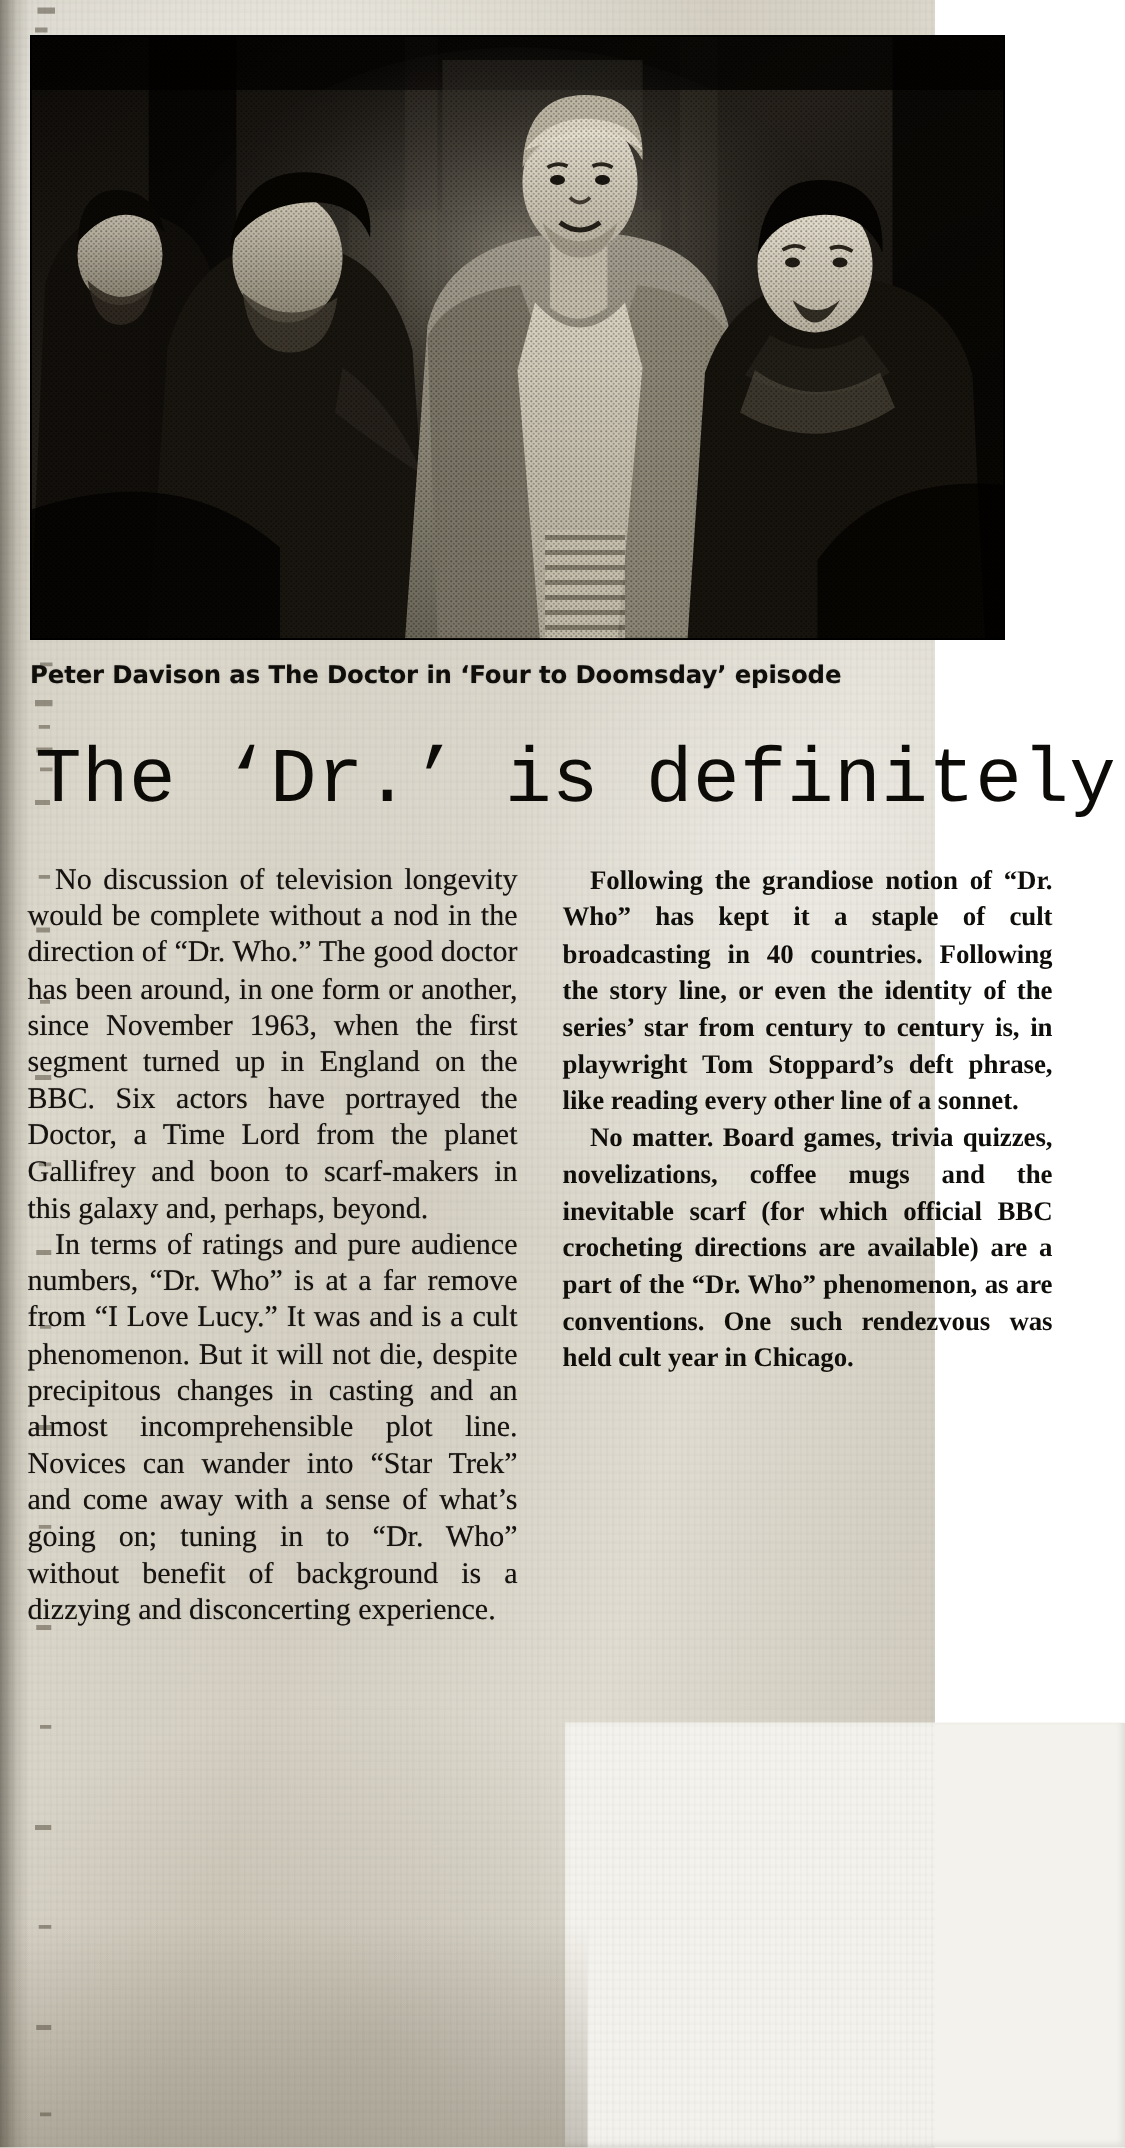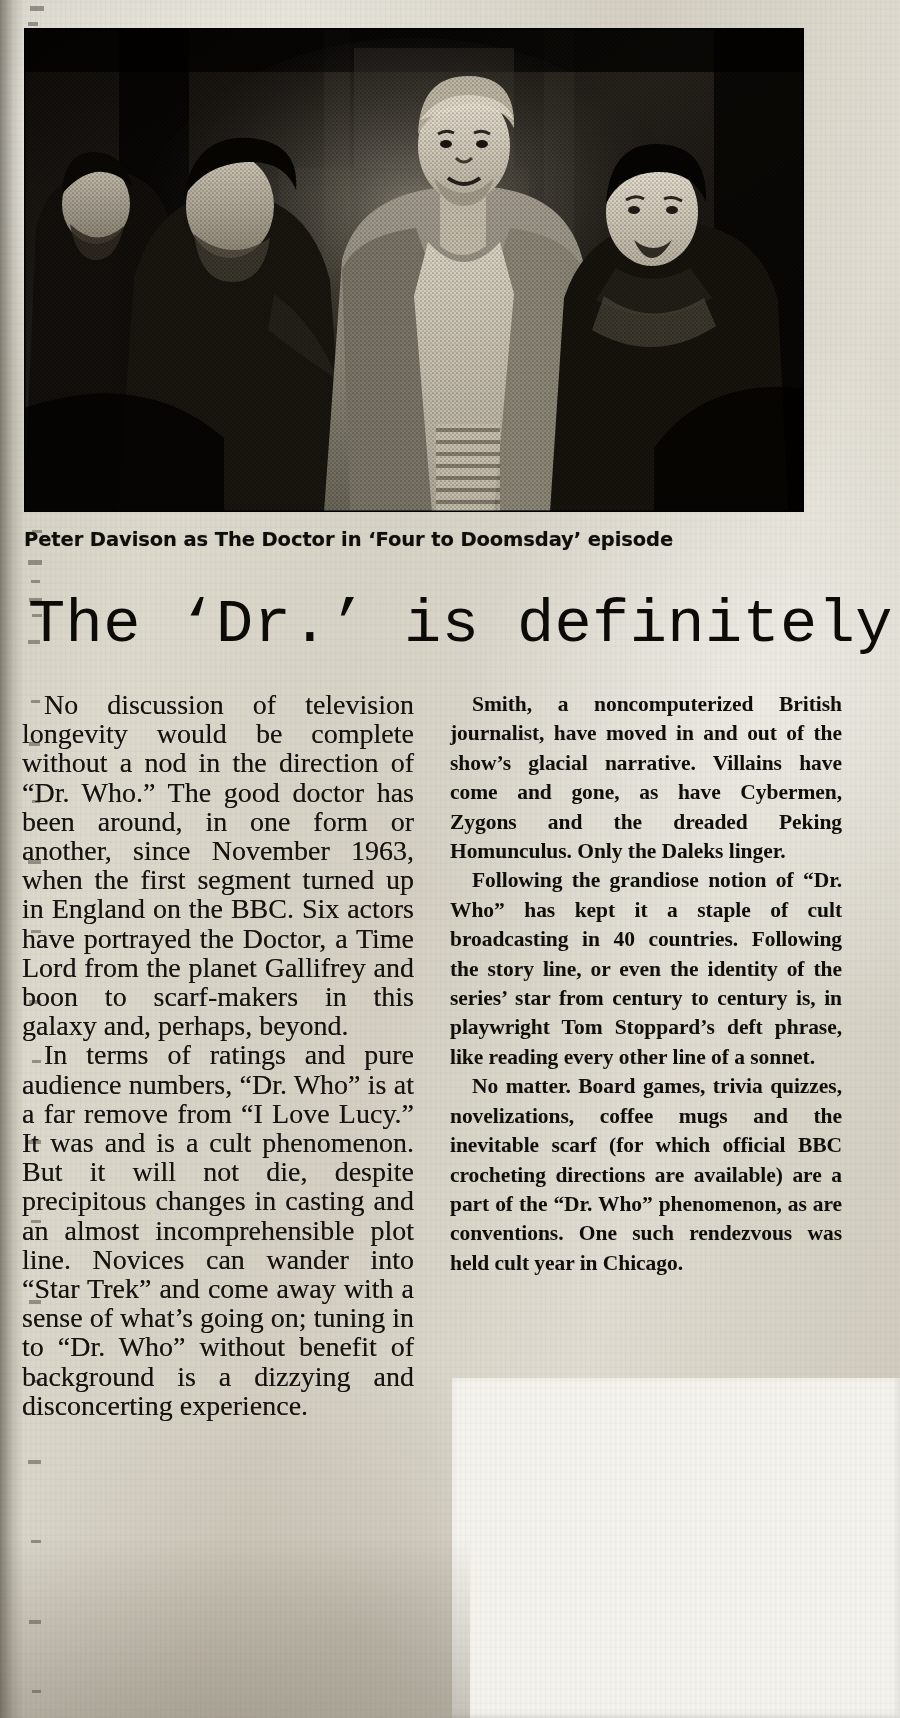--- a/index.html
+++ b/index.html
@@ -11,21 +11,21 @@
     width: 900px;
     height: 1718px;
     overflow: hidden;
     font-family: "Liberation Serif", serif;
     color: #17140f;
   }
 
   
   #page {
     position: relative;
-    width: 900px;
+    width: 748px;
     height: 1718px;
     background-color: #d8d4c8;
     background-image:
       radial-gradient(ellipse 700px 420px at 18% 8%, rgba(255,255,255,0.55), rgba(255,255,255,0) 70%),
       radial-gradient(ellipse 600px 500px at 85% 40%, rgba(255,255,255,0.42), rgba(255,255,255,0) 70%),
       radial-gradient(ellipse 520px 380px at 40% 95%, rgba(120,110,90,0.20), rgba(0,0,0,0) 72%),
       radial-gradient(ellipse 380px 300px at 95% 95%, rgba(255,255,255,0.40), rgba(255,255,255,0) 70%),
       linear-gradient(105deg, #cfcabd 0%, #ddd9cd 22%, #d4cfc2 48%, #e0dcd1 70%, #cbc6b8 100%);
     box-sizing: border-box;
   }
@@ -109,21 +109,21 @@
     width: 860px;
     display: flex;
     gap: 36px;
   }
   .col {
     width: 392px;
   }
   .col p {
     margin: 0;
     font-family: "Liberation Serif", serif;
-    font-size: 28px;
+    font-size: 24px;
     line-height: 29.2px;
     text-align: justify;
     text-justify: inter-word;
     text-indent: 22px;
     color: #151210;
     -webkit-hyphens: none;
     hyphens: none;
   }
   .col.left p { text-shadow: 0 0 0.6px rgba(20,18,14,0.55); }
   .col.right p { font-weight: bold; letter-spacing: -0.05px; color: #100e0a; }
@@ -323,21 +323,20 @@
   <div class="caption">Peter Davison as The Doctor in ‘Four to Doomsday’ episode</div>
 
   <div class="headline">The ‘Dr.’ is definitely ‘in’</div>
 
   <div class="columns">
     <div class="col left">
       <p>No discussion of television longevity would be complete without a nod in the direction of “Dr. Who.” The good doctor has been around, in one form or another, since November 1963, when the first segment turned up in England on the BBC. Six actors have portrayed the Doctor, a Time Lord from the planet Gallifrey and boon to scarf-makers in this galaxy and, perhaps, beyond.</p>
       <p>In terms of ratings and pure audience numbers, “Dr. Who” is at a far remove from “I Love Lucy.” It was and is a cult phenomenon. But it will not die, despite precipitous changes in casting and an almost incomprehensible plot line. Novices can wander into “Star Trek” and come away with a sense of what’s going on; tuning in to “Dr. Who” without benefit of background is a dizzying and disconcerting experience.</p>
     </div>
     <div class="col right">
-      <p>Smith, a noncomputerized British journalist, have moved in and out of the show’s glacial narrative. Villains have come and gone, as have Cybermen, Zygons and the dreaded Peking Homunculus. Only the Daleks linger.</p>
       <p>Following the grandiose notion of “Dr. Who” has kept it a staple of cult broadcasting in 40 countries. Following the story line, or even the identity of the series’ star from century to century is, in playwright Tom Stoppard’s deft phrase, like reading every other line of a sonnet.</p>
       <p>No matter. Board games, trivia quizzes, novelizations, coffee mugs and the inevitable scarf (for which official BBC crocheting directions are available) are a part of the “Dr. Who” phenomenon, as are conventions. One such rendezvous was held cult year in Chicago.</p>
     </div>
   </div>
 
   <div id="paste-block"></div>
   <div id="bottom-shade"></div>
   <div id="grain"></div>
 </div>
 

